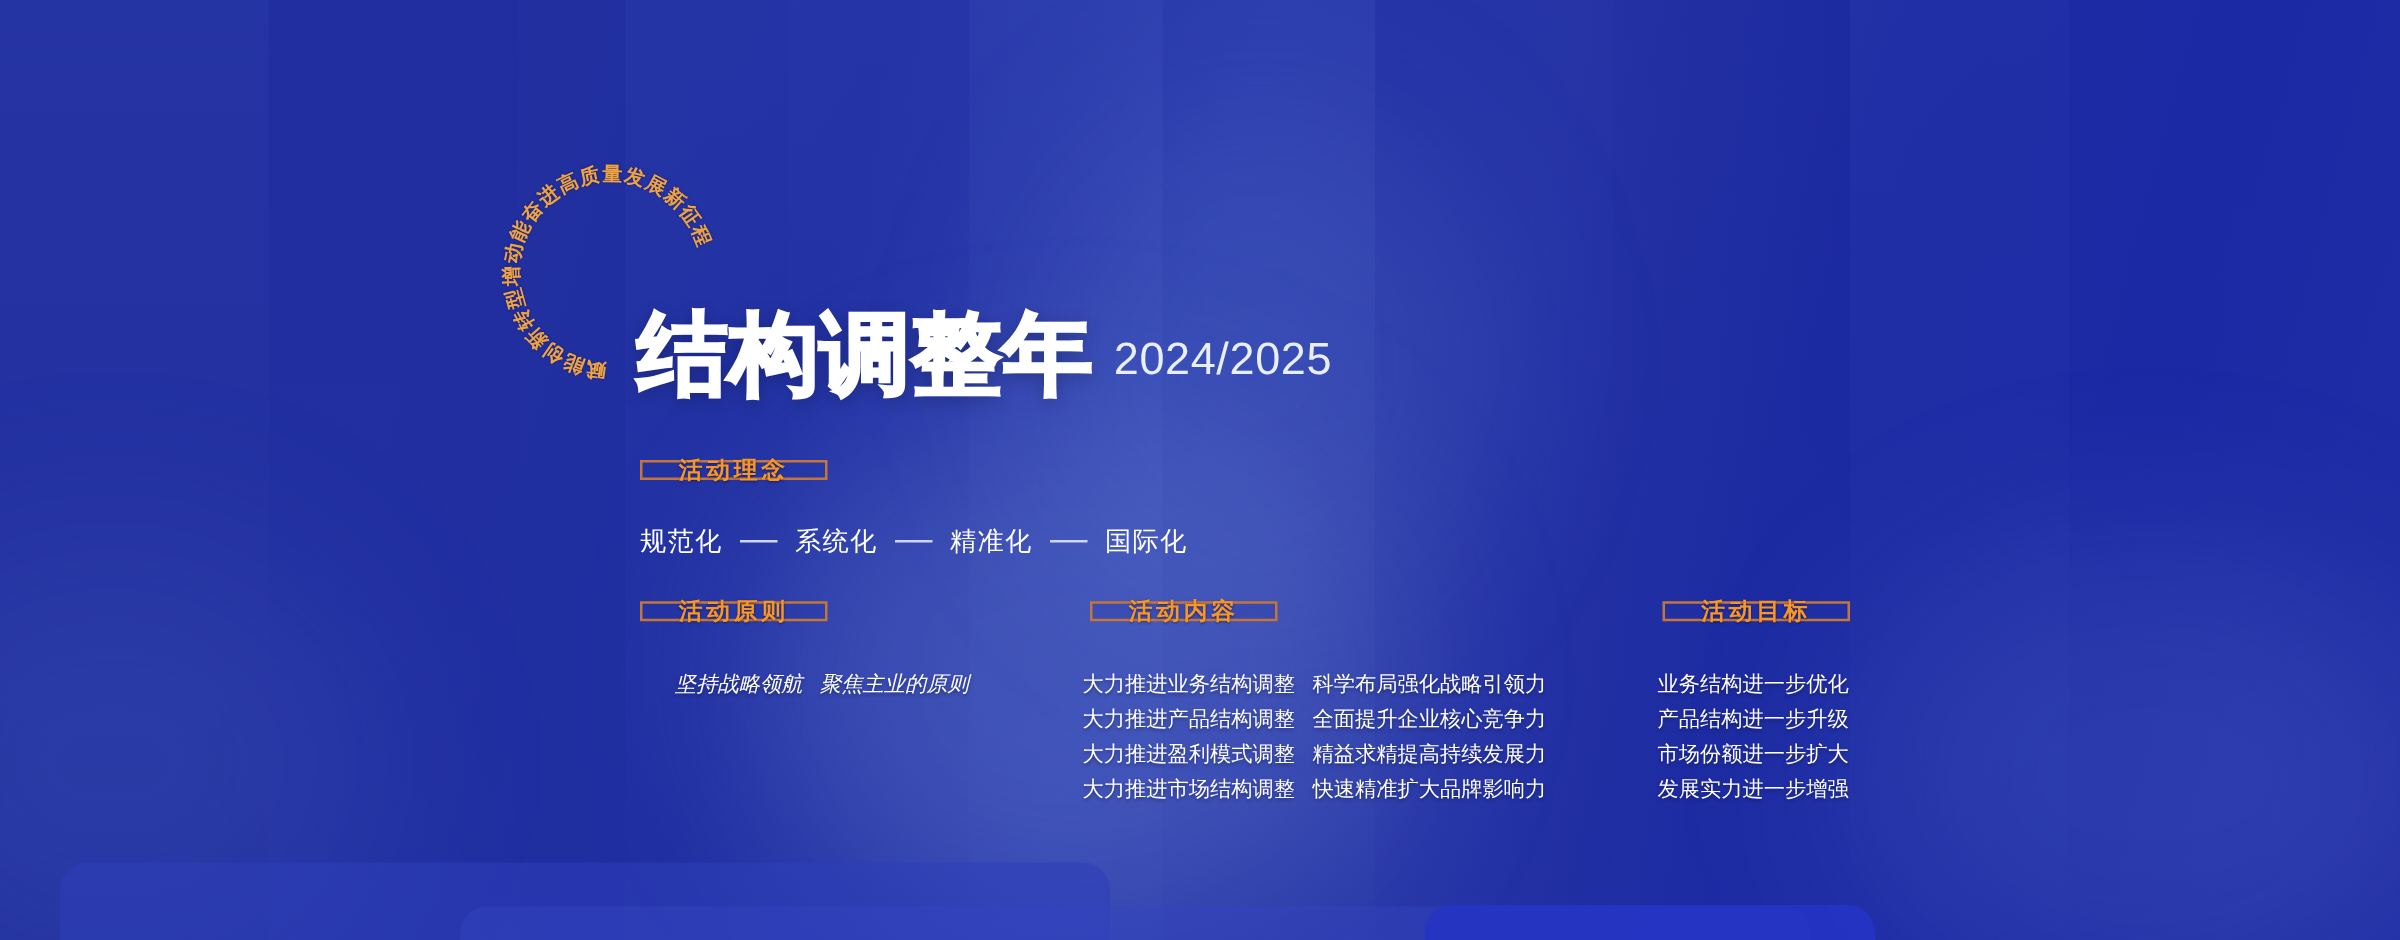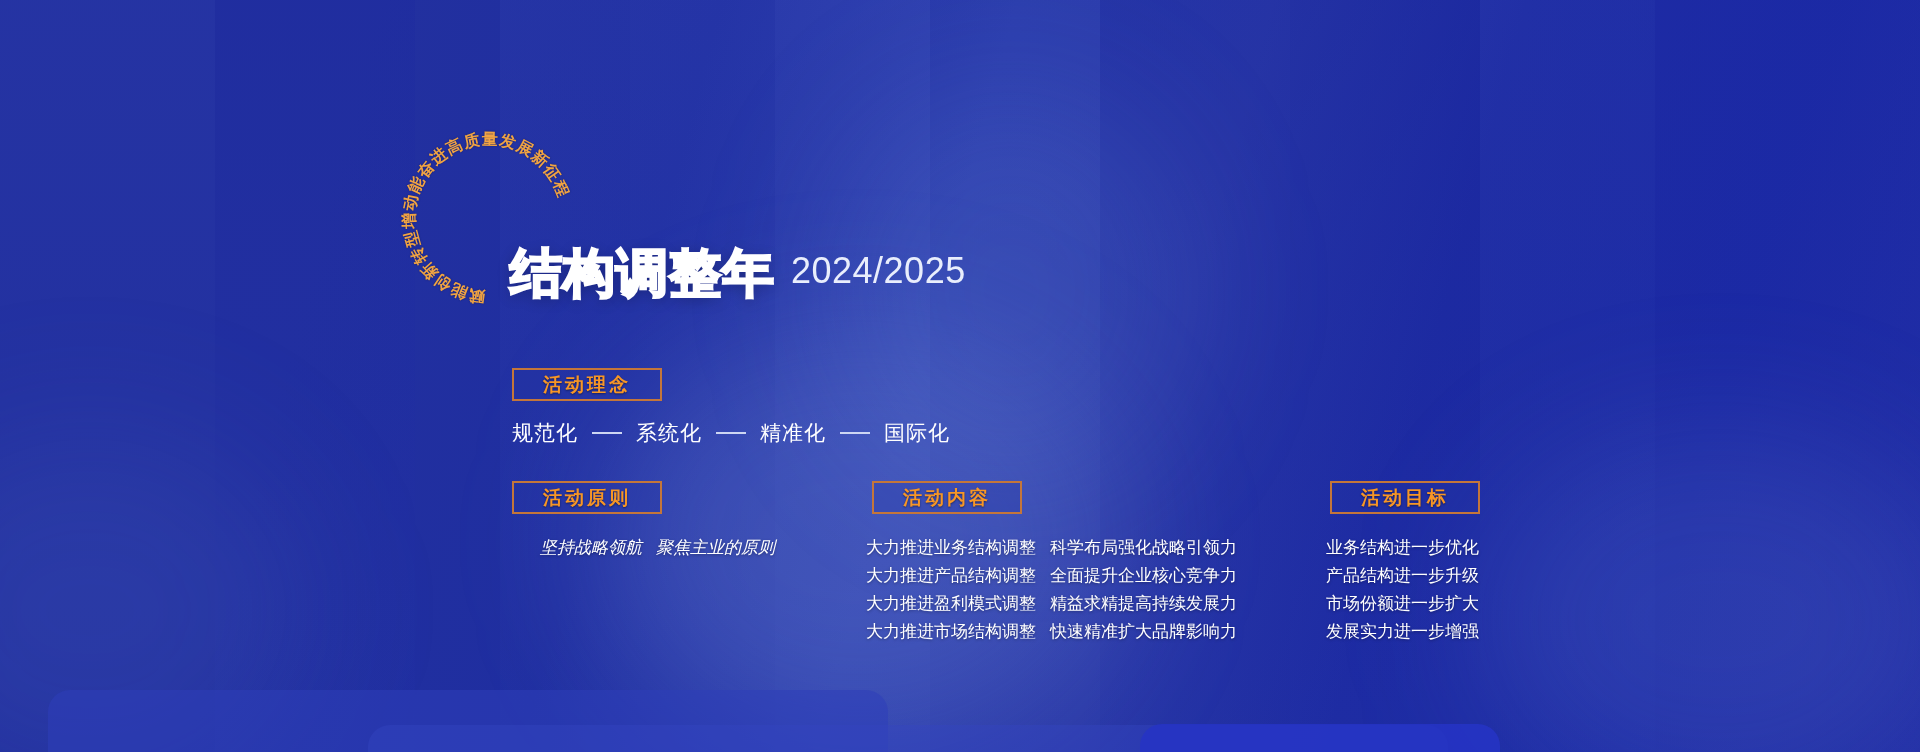--- a/index.html
+++ b/index.html
@@ -26,35 +26,35 @@
     position:absolute; left:50%; top:50%;
     font-size:16px; font-weight:700; color:#f0a343;
     font-family:"Liberation Sans","DejaVu Sans",sans-serif;
     transform-origin:0 0; white-space:nowrap;
     text-shadow:0 0 2px rgba(0,0,0,.35);
   }
 
   
   #title-row { position:absolute; left:510px; top:250px; display:flex; align-items:flex-end; }
   #main-title {
-    font-size:52px; font-weight:900; color:#ffffff; letter-spacing:1px;
-    line-height:.95; font-family:Liberation Mono, monospace;
+    font-size:72px; font-weight:900; color:#ffffff; letter-spacing:1px;
+    line-height:.95; font-family:Liberation Serif, serif;
     text-shadow:0 3px 14px rgba(0,0,0,.30);
     -webkit-text-stroke:2.5px #ffffff;
   }
   #title-years { font-size:36px; color:#e9eefc; margin-left:16px; margin-bottom:10px;
                  letter-spacing:.5px; font-weight:400; }
 
   
   .badge {
     position:absolute; display:flex; align-items:center; justify-content:center;
     border:2px solid #c4763a; background:rgba(36,52,166,.30);
     color:#f79626; font-size:19px; font-weight:800; letter-spacing:3px;
     text-shadow:0 1px 2px rgba(0,0,0,.45);
-    height:33px;
+    height:16px;
   }
 
   
   #concept-line { position:absolute; left:512px; top:419px; display:flex; align-items:center;
                   color:#ffffff; font-size:21px; letter-spacing:1px; }
   #concept-line .dash { display:inline-block; width:30px; height:2px; background:#cdd6f3;
                         margin:0 14px; }
 
   
   .col { position:absolute; color:#ffffff; }

